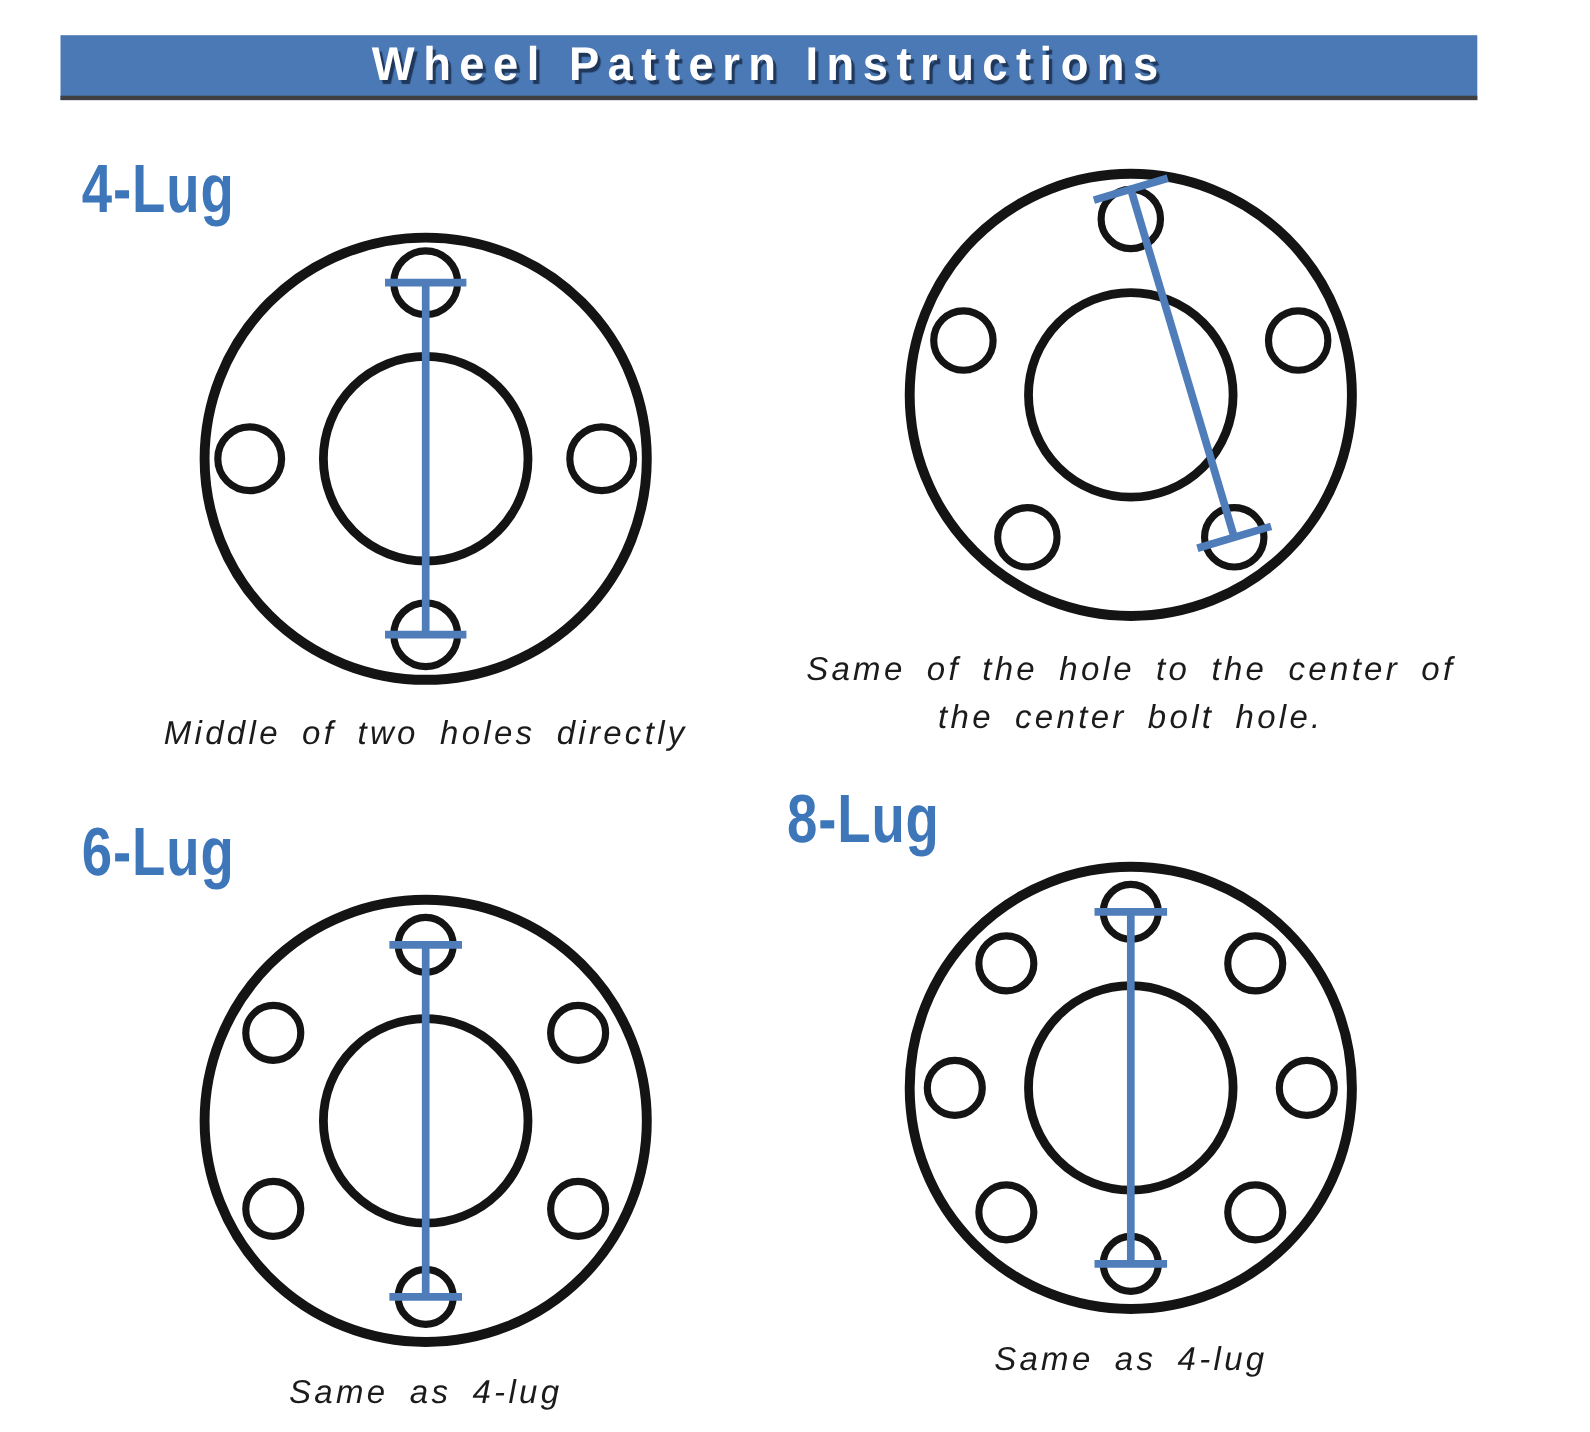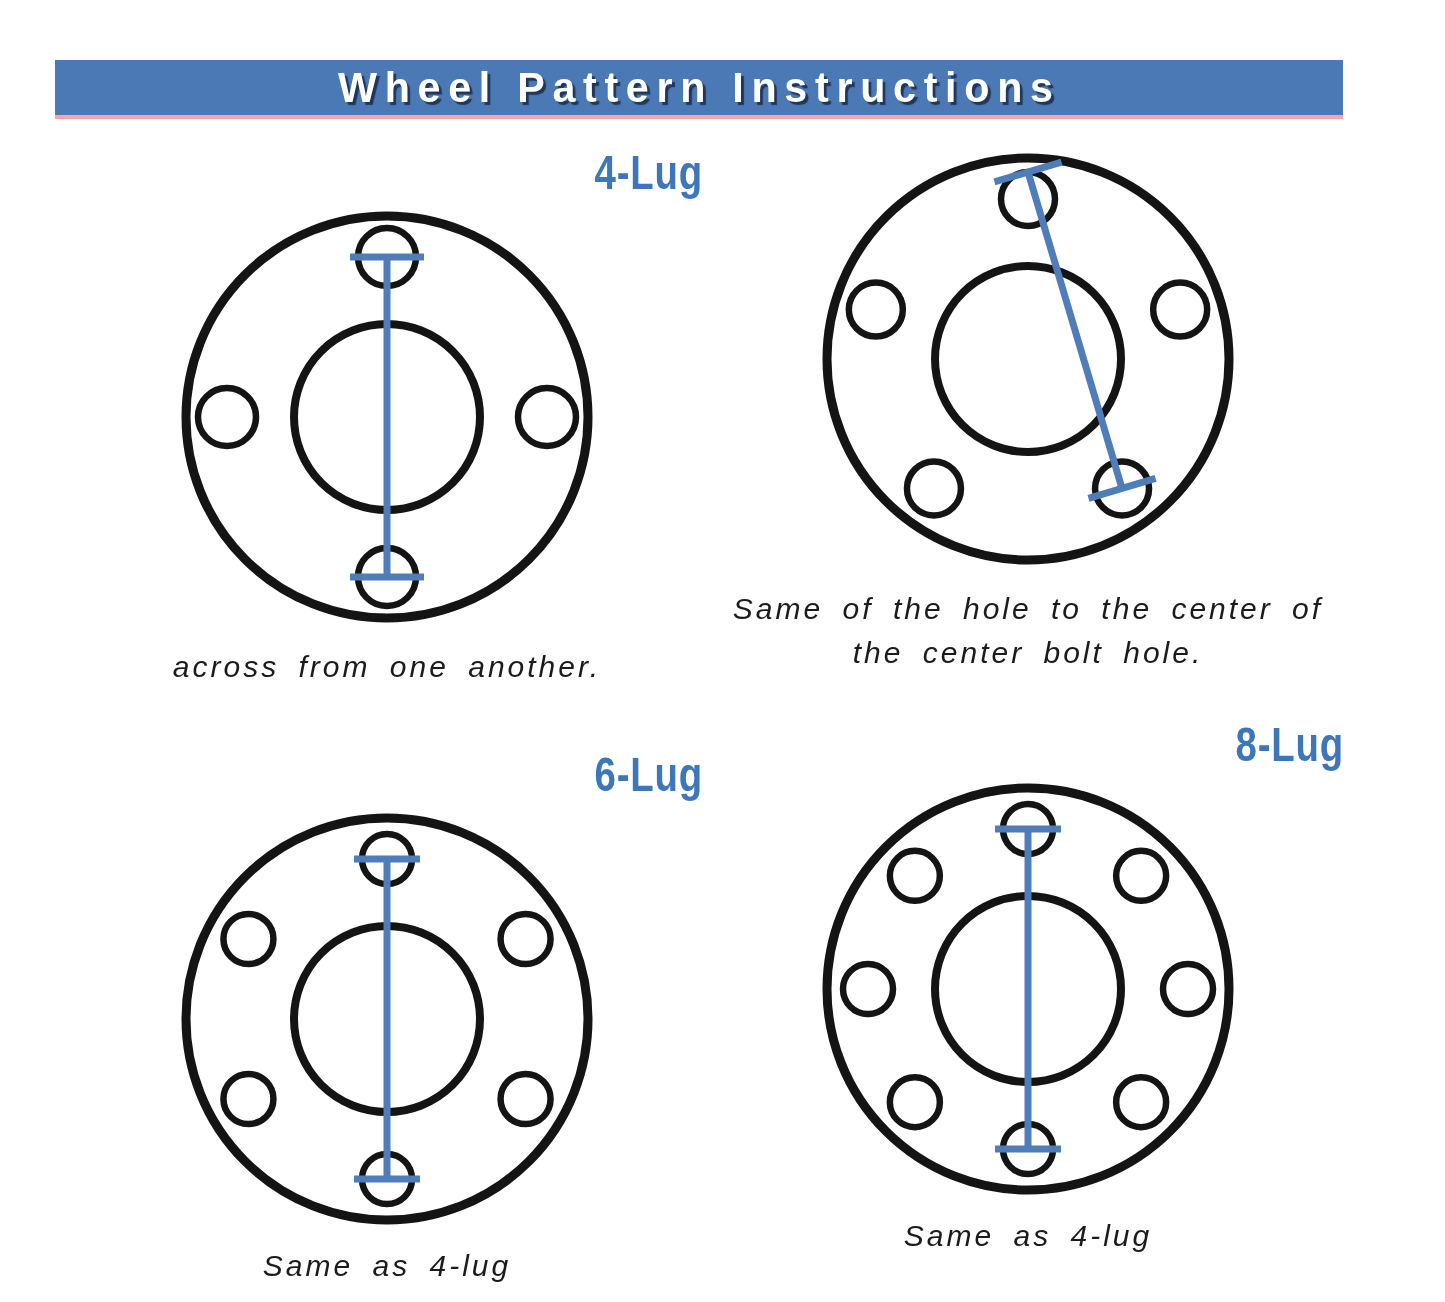--- a/index.html
+++ b/index.html
@@ -5,46 +5,46 @@
   html,body{margin:0;padding:0;background:#ffffff;}
   #page{
     position:relative;
     width:1445px;height:1302px;
     background:#ffffff;
     font-family:"Liberation Sans", sans-serif;
     overflow:hidden;
   }
   
   #title-bar{
-    position:absolute;left:55px;top:60px;width:1288px;height:55px;
+    position:absolute;left:55px;top:32px;width:1288px;height:55px;
     background:#4a79b5;
-    border-bottom:4px solid #fca5a5;
+    border-bottom:4px solid #404040;
     display:flex;align-items:center;justify-content:center;
   }
   #title-bar .title-text{
     color:#ffffff;
     font-size:43px;
     font-weight:bold;
     letter-spacing:8px;
     white-space:nowrap;
     transform:scaleX(0.96);
     text-shadow:3px 3px 1px rgba(24,44,74,0.85);
   }
   
   .wheel-cell{position:absolute;width:660px;}
   #cell-4lug{left:57px;top:148px;}
   #cell-5lug{left:698px;top:144px;}
   #cell-6lug{left:57px;top:750px;}
   #cell-8lug{left:698px;top:720px;}
 
   .lug-label{
     height:54px;
-    text-align:right;
+    text-align:left;
     color:#3d77ba;
-    font-size:48px;
+    font-size:62px;
     font-weight:bold;
     line-height:50px;
   }
   .lug-label span{display:inline-block;transform:scaleX(0.8);letter-spacing:1px;}
 
   .wheel-figure{
     width:430px;height:430px;
     margin:0 auto;
   }
   #cell-4lug .wheel-figure,#cell-5lug .wheel-figure{margin-top:0px;}
@@ -83,21 +83,21 @@
           <circle cx="160" cy="0" r="29" fill="none" stroke="#141414" stroke-width="6.5"></circle>
           <circle cx="9.797174393178826e-15" cy="160" r="29" fill="none" stroke="#141414" stroke-width="6.5"></circle>
           <circle cx="-160" cy="1.9594348786357652e-14" r="29" fill="none" stroke="#141414" stroke-width="6.5"></circle>
           <g stroke="#4e7dba" stroke-width="7" stroke-linecap="butt">
             <line x1="9.797174393178826e-15" y1="-160" x2="9.797174393178826e-15" y2="160"></line>
             <line x1="37.00000000000001" y1="-160" x2="-36.99999999999999" y2="-160"></line>
             <line x1="37.00000000000001" y1="160" x2="-36.99999999999999" y2="160"></line>
           </g>
         </svg></div>
     <div class="caption">
-      <span>across from one another.</span>
+      <span>Middle of two holes directly</span>
     </div>
   </div>
 
   <div class="wheel-cell" id="cell-5lug">
     <div class="wheel-figure"><svg width="430" height="430" viewBox="-215 -215 430 430">
           <circle cx="0" cy="0" r="201" fill="none" stroke="#141414" stroke-width="9"></circle>
           <circle cx="0" cy="0" r="93" fill="none" stroke="#141414" stroke-width="8"></circle>
           <circle cx="9.797174393178826e-15" cy="-160" r="27" fill="none" stroke="#141414" stroke-width="6.5"></circle>
           <circle cx="152.16904260722455" cy="-49.442719099991585" r="27" fill="none" stroke="#141414" stroke-width="6.5"></circle>
           <circle cx="94.04564036679571" cy="129.4427190999916" r="27" fill="none" stroke="#141414" stroke-width="6.5"></circle>

